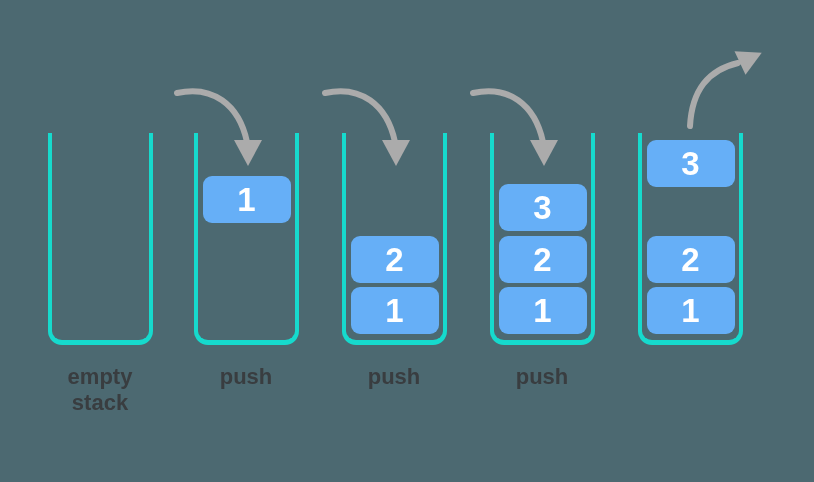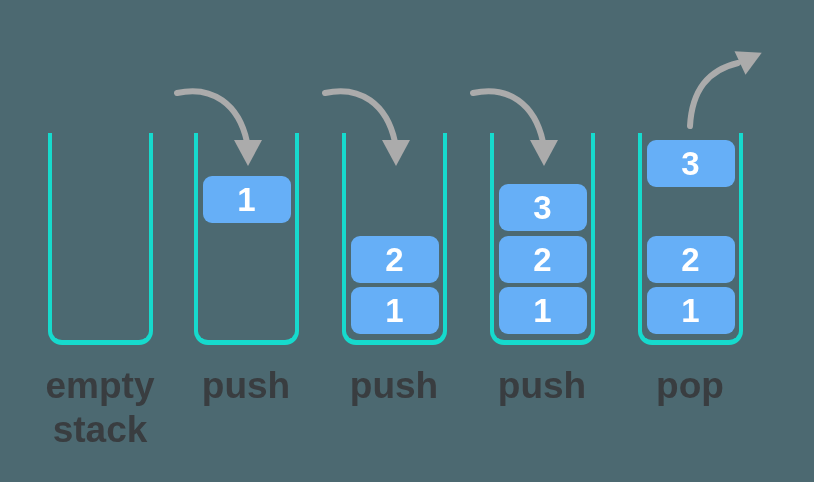--- a/index.html
+++ b/index.html
@@ -43,21 +43,21 @@
   }
   .pos-popping{top:7px;}
   .pos-pushing{top:43px;}
   .pos-slot3{top:51px;}
   .pos-slot2{top:103px;}
   .pos-slot1{top:154px;}
   .stage-label{
     position:absolute;top:364px;
     width:120px;
     text-align:center;
-    font-size:37px;font-weight:bold;
+    font-size:22px;font-weight:bold;
     line-height:1.18;
     color:var(--label-text);
   }
   .label-1{left:40px;}
   .label-2{left:186px;}
   .label-3{left:334px;}
   .label-4{left:482px;}
   .label-5{left:630px;}
   .arrow-svg{position:absolute;display:block;}
   .push-arrow{top:84px;width:92px;height:84px;}
@@ -126,15 +126,14 @@
     <div class="box pos-popping">
       <span>3</span>
     </div>
     <div class="box pos-slot2">
       <span>2</span>
     </div>
     <div class="box pos-slot1">
       <span>1</span>
     </div>
   </div>
-  <div class="stage-label label-5">pop</div>
 
 </div>
 
 </body></html>

